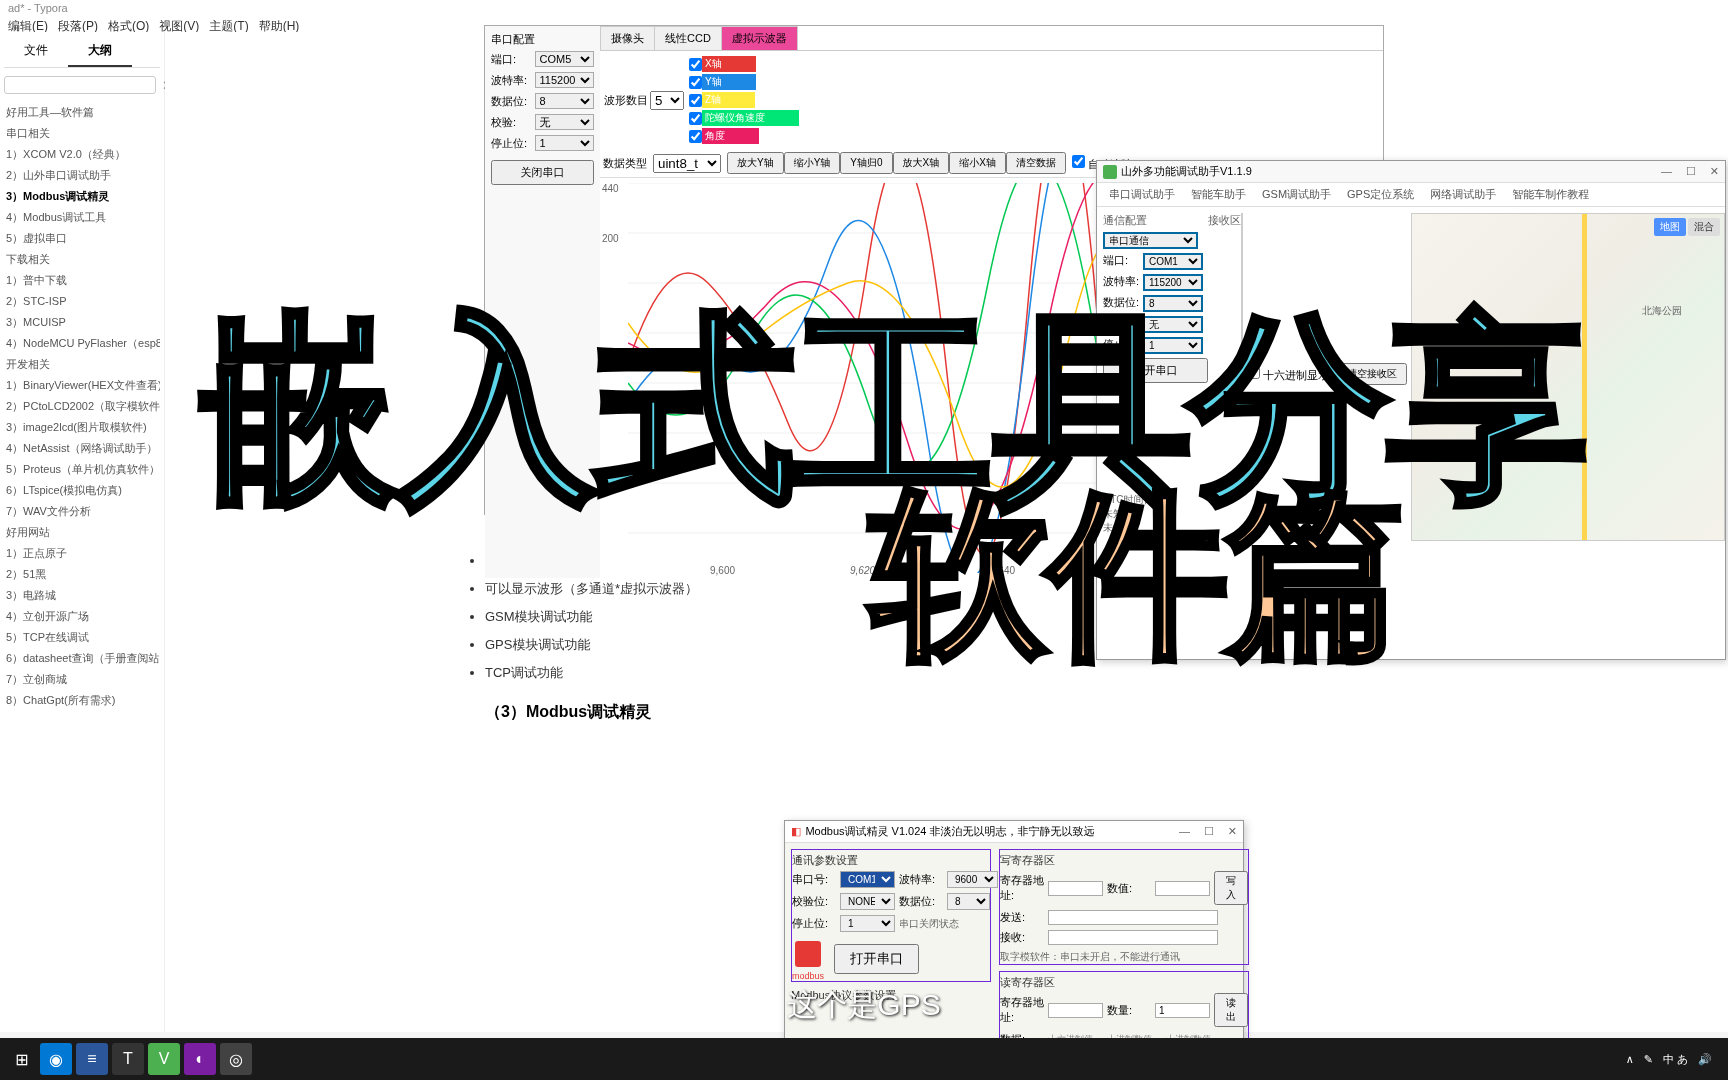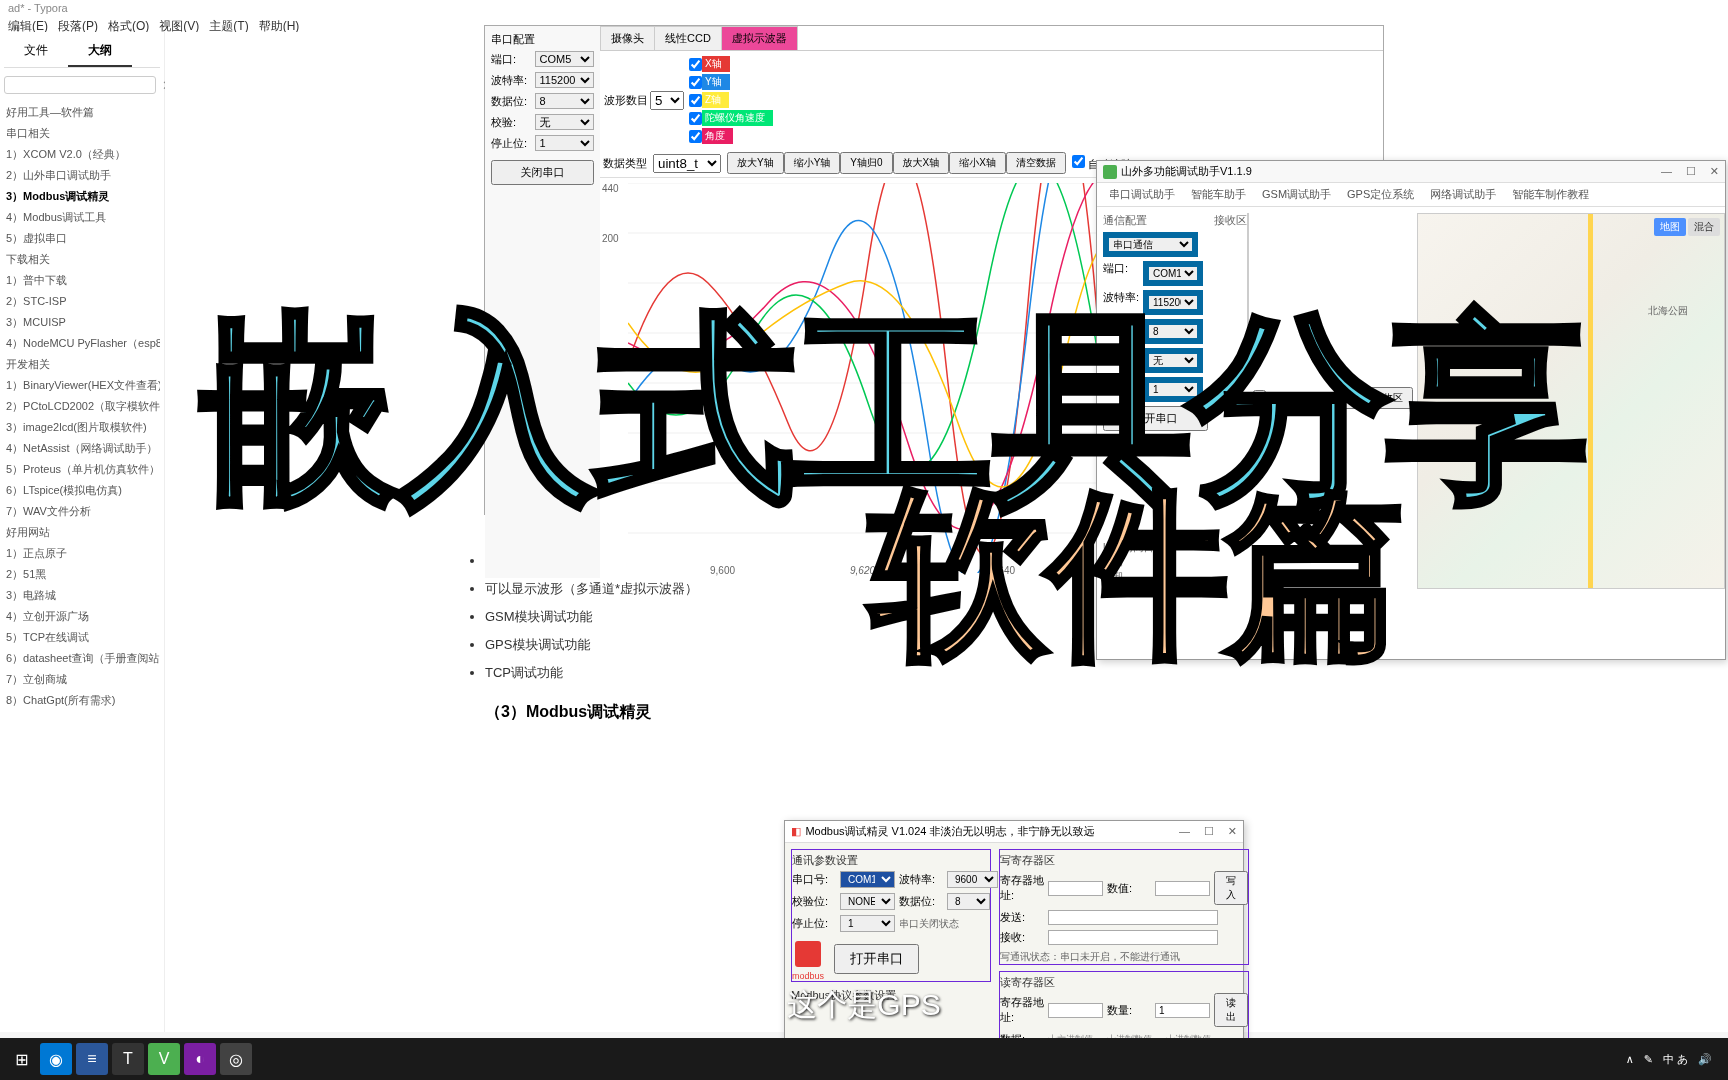--- a/index.html
+++ b/index.html
@@ -32,40 +32,40 @@
 .serial-left .row { display: flex; align-items: center; margin-bottom: 5px; }
 .serial-left .row label { width: 44px; }
 .serial-left select { width: 60px; font-size: 11px; border: 1px solid #aaa; }
 .serial-left button { width: 100%; padding: 3px; font-size: 11px; margin-top: 4px; }
 .serial-tabs { display: flex; font-size: 11px; border-bottom: 1px solid #ccc; }
 .serial-tabs .st { padding: 4px 10px; border: 1px solid #ccc; border-bottom: none; margin-right: -1px; background: #f0f0f0; }
 .serial-tabs .st.active { background: #ec4899; }
 .serial-right { flex: 1; }
 .channel-row { display: flex; align-items: center; padding: 4px; font-size: 11px; gap: 2px; }
 .ch-box { display: flex; align-items: center; padding: 1px 3px; }
-.ch-label { padding: 1px 8px 1px 3px; color: #fff; font-size: 10px; }
+.ch-label { padding: 1px 34px 1px 3px; color: #fff; font-size: 10px; }
 .data-type-row { display: flex; align-items: center; padding: 3px; font-size: 11px; gap: 6px; border-bottom: 1px solid #ddd; }
 .data-type-row button { font-size: 10px; padding: 2px 8px; }
 .chart-area { position: relative; height: 400px; background: #fff; }
 .chart-area .y-axis { position: absolute; left: 2px; font-size: 10px; color: #666; }
 .chart-area svg { position: absolute; top: 5px; left: 28px; }
 
 
 .gps-win { position: absolute; top: 160px; right: 2px; width: 630px; height: 500px; background: #fff; border: 1px solid #999; box-shadow: 2px 2px 8px rgba(0,0,0,.2); }
 .gps-title { display: flex; align-items: center; padding: 3px 6px; font-size: 11px; background: #f8f8f8; border-bottom: 1px solid #ddd; }
 .gps-title .icon { width: 14px; height: 14px; background: #4caf50; border-radius: 2px; margin-right: 4px; }
 .gps-title .wincontrols { margin-left: auto; display: flex; gap: 14px; color: #666; }
 .gps-tabs { display: flex; font-size: 11px; padding: 2px 4px; border-bottom: 1px solid #ddd; }
 .gps-tabs .gt { padding: 2px 8px; color: #555; }
-.gps-body { display: flex; padding: 6px; gap: 6px; }
+.gps-body { display: flex; padding: 6px; }
 .gps-left { width: 105px; font-size: 11px; }
 .gps-left .lbl { color: #666; margin-bottom: 4px; }
 .gps-left .row { display: flex; margin-bottom: 4px; }
 .gps-left .row label { width: 40px; }
-.gps-left select { width: 60px; font-size: 10px; border: 6px solid #0369a1; }
+.gps-left select { width: 60px; font-size: 10px; border: 2px solid #0369a1; }
 .gps-left button { width: 100%; padding: 3px; font-size: 11px; }
 .gps-right { flex: 1; display: flex; flex-direction: row; }
 .recv-area { height: 160px; border: 1px solid #ccc; position: relative; }
 .recv-footer { display: flex; justify-content: flex-end; align-items: center; gap: 8px; font-size: 11px; padding: 4px; }
 .recv-footer button { font-size: 10px; padding: 2px 8px; }
 .map-area { flex: 1; position: relative; border: 1px solid #ccc; margin: 0 -6px -6px 0; background: linear-gradient(135deg,#f7f4ee 0%,#f0ede5 40%,#e8f3e8 60%,#f5f2ea 100%); overflow: hidden; }
 .map-controls { position: absolute; top: 4px; right: 4px; display: flex; gap: 2px; }
 .map-controls .mbtn { font-size: 10px; padding: 2px 6px; background: #4d90fe; color: #fff; border-radius: 2px; }
 .map-controls .mbtn.grey { background: #ddd; color: #333; }
 .map-banner { position: absolute; top: 20px; left: 6px; right: 50px; background: #e53935; color: #fff; font-size: 10px; padding: 4px 6px; line-height: 1.3; }
@@ -382,21 +382,21 @@
             <button>写入</button>
           </div>
         <div class="mb-row">
             <label>发送:</label>
             <input style="width: 170px;">
           </div>
         <div class="mb-row">
             <label>接收:</label>
             <input style="width: 170px;">
           </div>
-        <div class="mb-status">写通讯状态：串口未开启，不能进行通讯</div>
+        <div class="mb-status">取字模软件：串口未开启，不能进行通讯</div>
       </div>
       <div class="mb-group">
         <div class="mb-section-title">读寄存器区</div>
         <div class="mb-row">
             <label>寄存器地址:</label>
             <input style="">
             <label>数量:</label>
             <input value="1" style="">
             <button>读出</button>
           </div>

